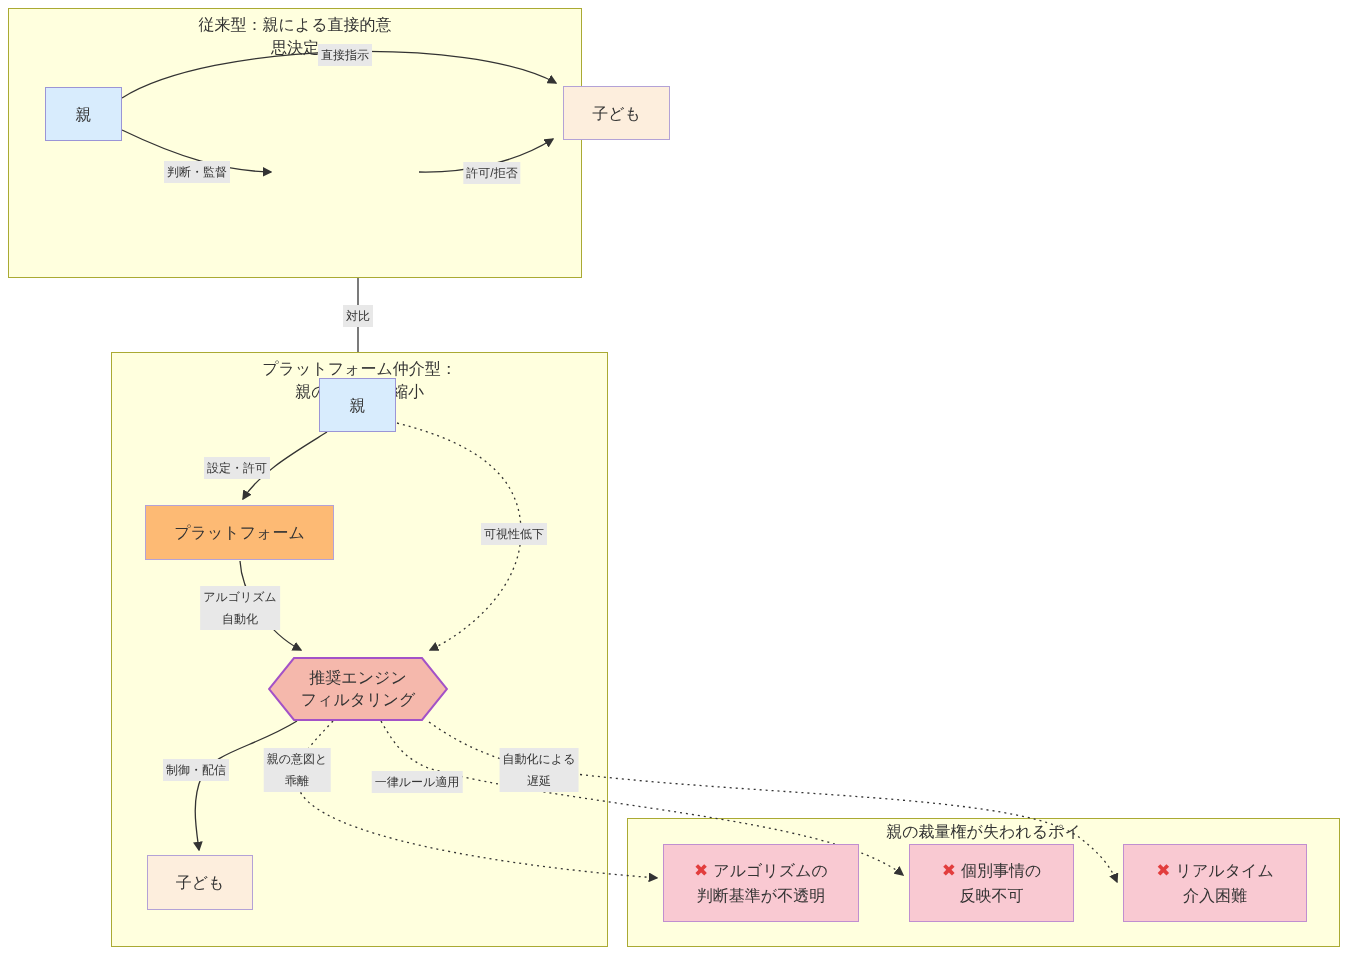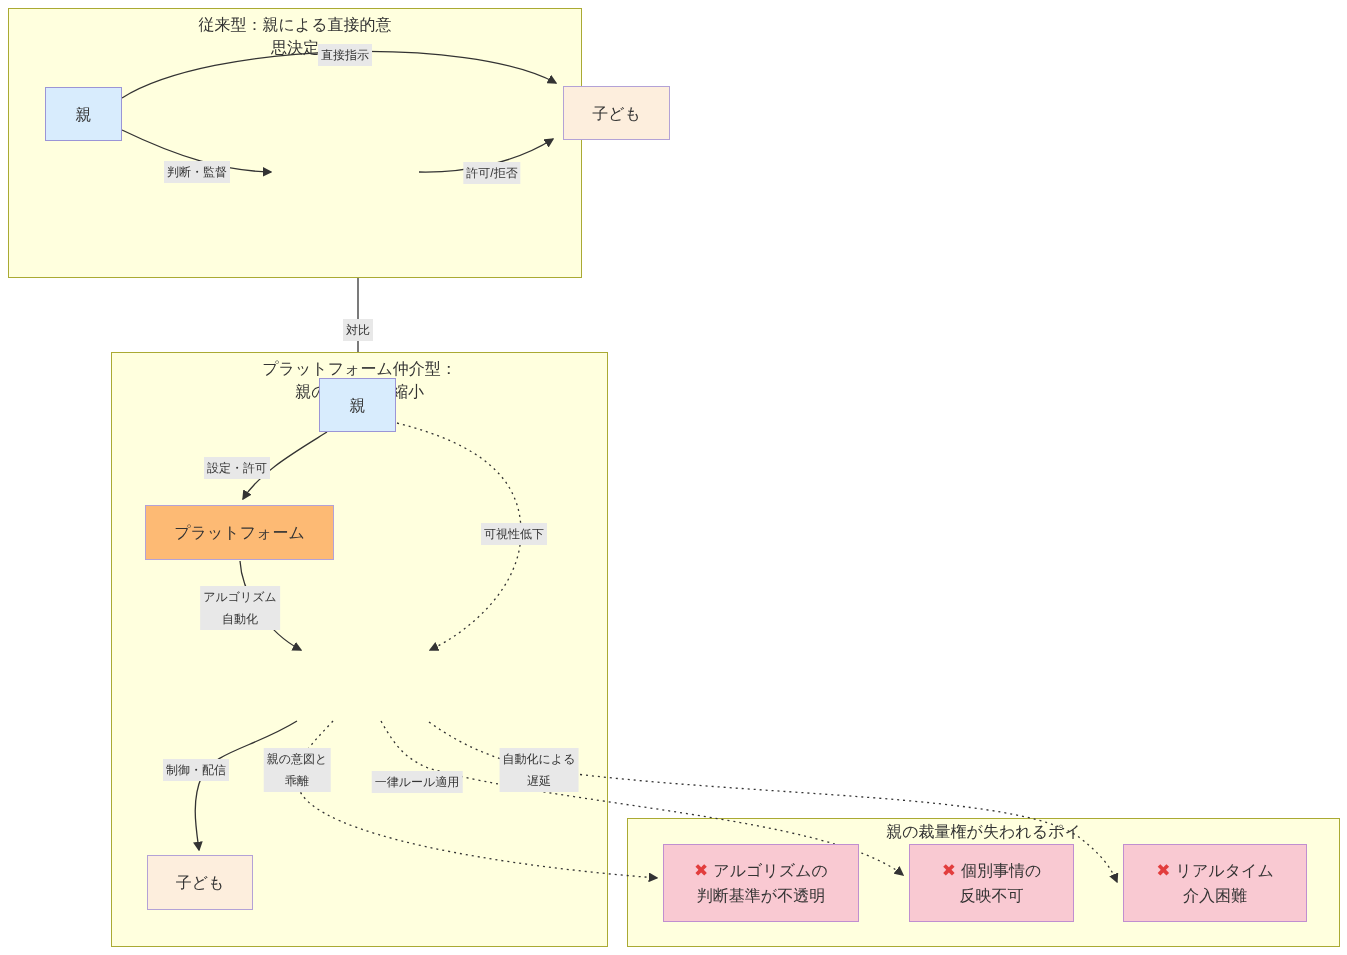--- a/index.html
+++ b/index.html
@@ -75,21 +75,21 @@
     <path class="dotted" d="M397,423 C480,444 521,478 521,532 C521,586 472,630 430,650" marker-end="url(#arrow)"></path>
     <path class="solid" d="M297,721 C255,747 213,752 202,776 C191,800 196,828 199,850" marker-end="url(#arrow)"></path>
     <path class="dotted" d="M333,721 C312,744 290,763 299,789 C317,836 500,866 657,878" marker-end="url(#arrow)"></path>
     <path class="dotted" d="M381,721 C396,748 407,759 428,768 C560,806 828,816 903,875" marker-end="url(#arrow)"></path>
     <path class="dotted" d="M429,722 C468,750 504,762 544,770 C750,798 1020,792 1080,838 C1102,855 1111,868 1117,882" marker-end="url(#arrow)"></path>
   </svg>
 
   <div class="elabel" style="left:345px; top:55px;">直接指示</div>
   <div class="elabel" style="left:197px; top:172px;">判断・監督</div>
   <div class="elabel" style="left:492px; top:173px;">許可/拒否</div>
-  <div class="elabel" style="left:358px; top:330px;">対比</div>
+  <div class="elabel" style="left:358px; top:316px;">対比</div>
   <div class="elabel" style="left:237px; top:468px;">設定・許可</div>
   <div class="elabel" style="left:514px; top:534px;">可視性低下</div>
   <div class="elabel" style="left:240px; top:608px;">
     <div>アルゴリズム</div>
     <div>自動化</div>
   </div>
   <div class="elabel" style="left:196px; top:770px;">制御・配信</div>
   <div class="elabel" style="left:297px; top:770px;">
     <div>親の意図と</div>
     <div>乖離</div>
@@ -102,20 +102,29 @@
 
   <div class="node rect-blue" style="left:45px; top:87px; width:77px; height:54px;">親</div>
 
 
   <div class="node rect-peach" style="left:563px; top:86px; width:107px; height:54px;">子ども</div>
 
   <div class="node rect-blue" style="left:319px; top:378px; width:77px; height:54px;">親</div>
 
   <div class="node rect-yellow" style="left:145px; top:505px; width:189px; height:55px;">プラットフォーム</div>
 
+  <div class="shape-node" style="left:268px; top:657px; width:180px; height:64px;">
+    <svg width="180" height="64" viewBox="0 0 180 64">
+      <polygon points="26,1 154,1 179,32 154,63 26,63 1,32" fill="#f5b8ac" stroke="#a352c7" stroke-width="2"></polygon>
+    </svg>
+    <div class="shape-text">
+      <div>推奨エンジン</div>
+      <div>フィルタリング</div>
+    </div>
+  </div>
 
   <div class="node rect-peach" style="left:147px; top:855px; width:106px; height:55px;">子ども</div>
 
   <div class="node rect-pink" style="left:663px; top:844px; width:196px; height:78px;">
     <div>
       <span class="cross">✖</span><span>アルゴリズムの</span>
     </div>
     <div>判断基準が不透明</div>
   </div>
 

